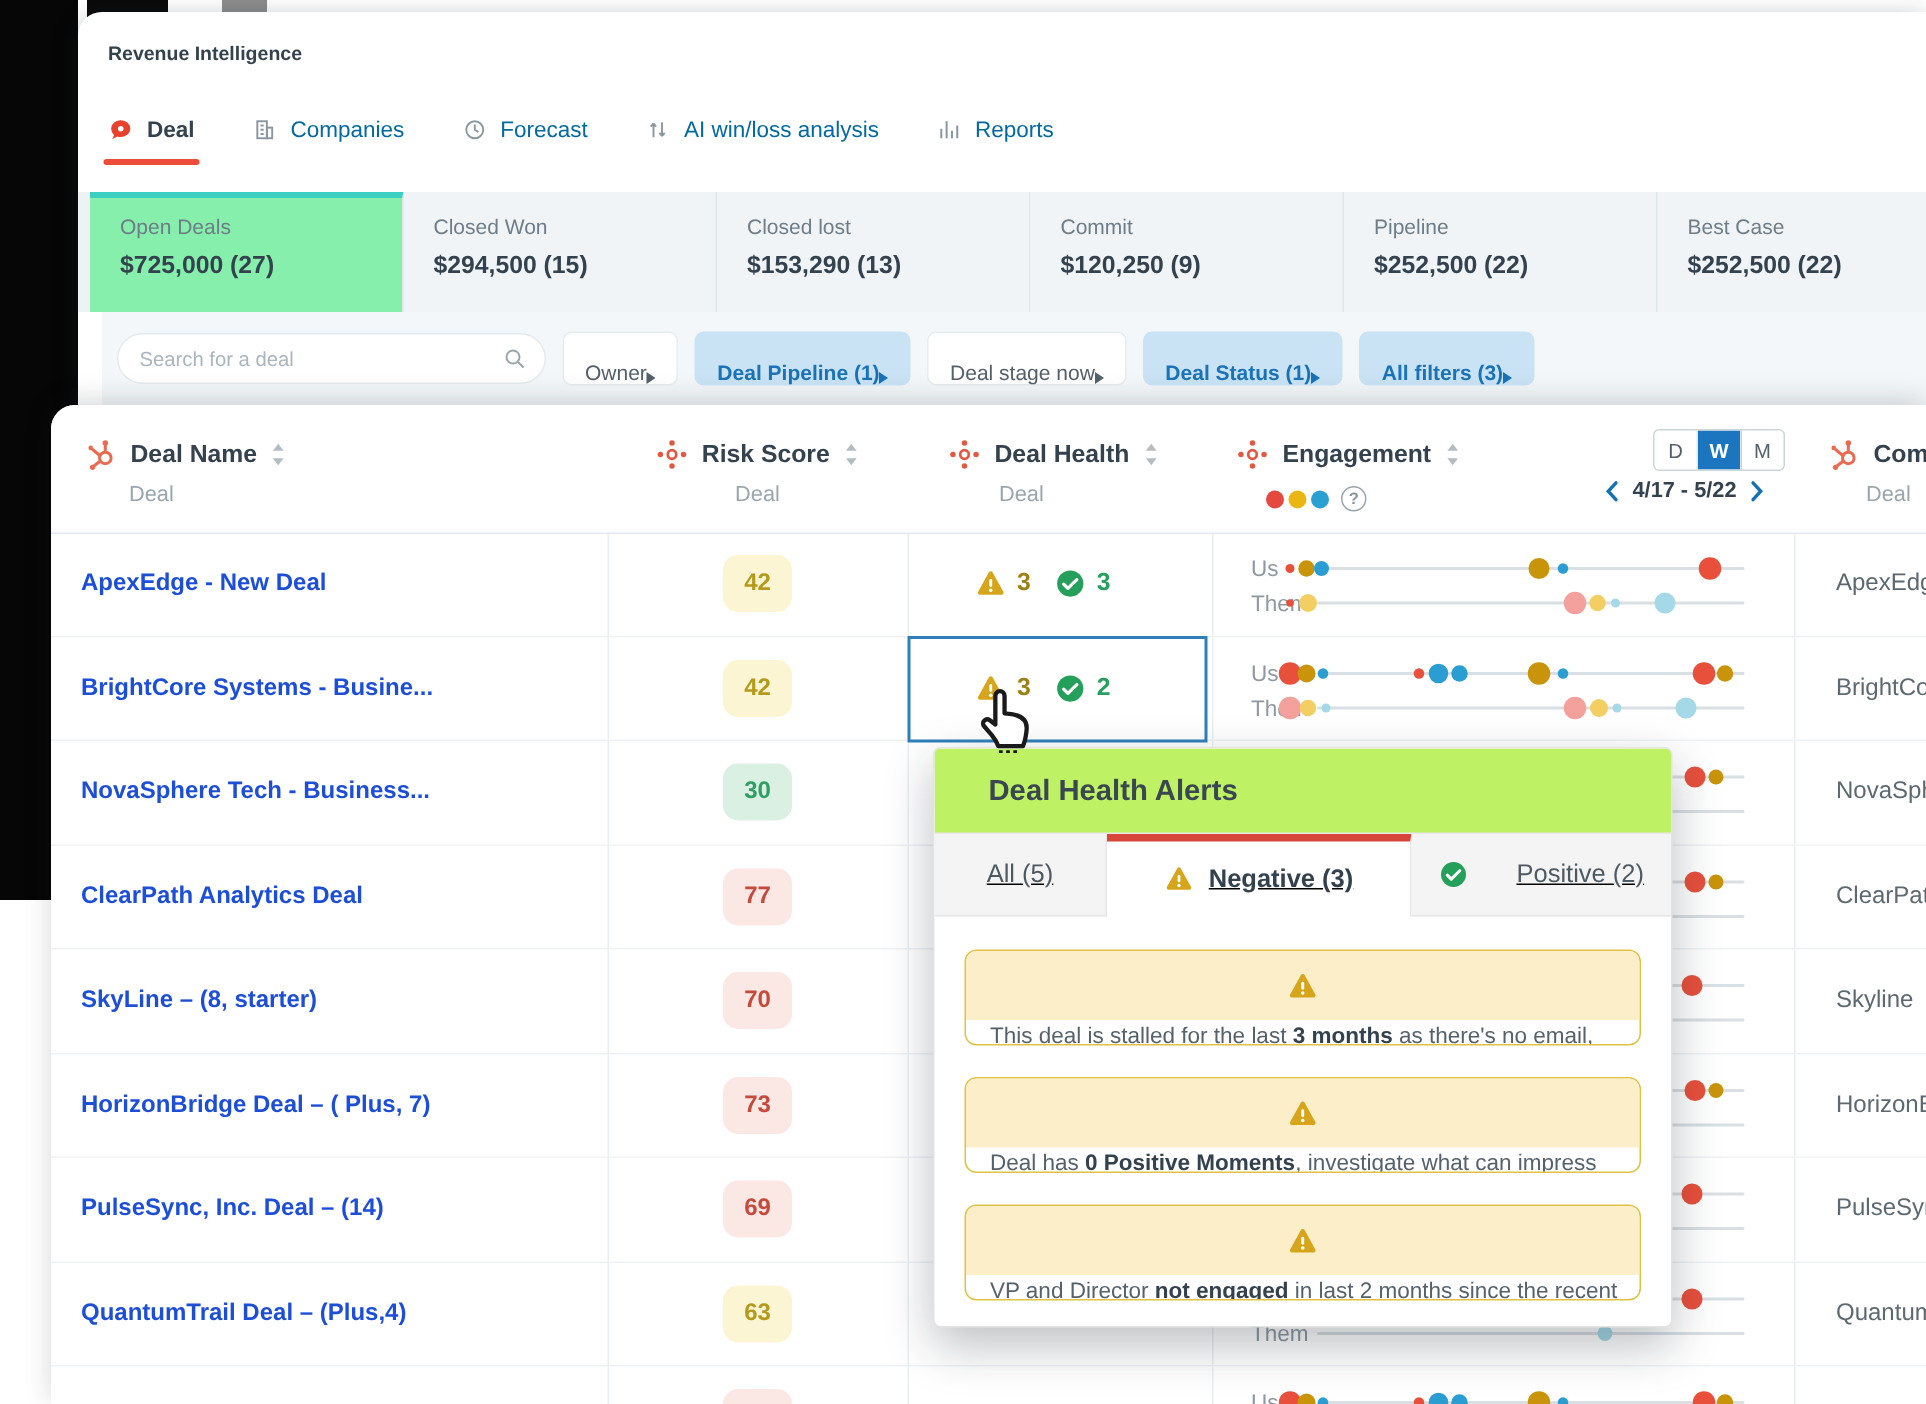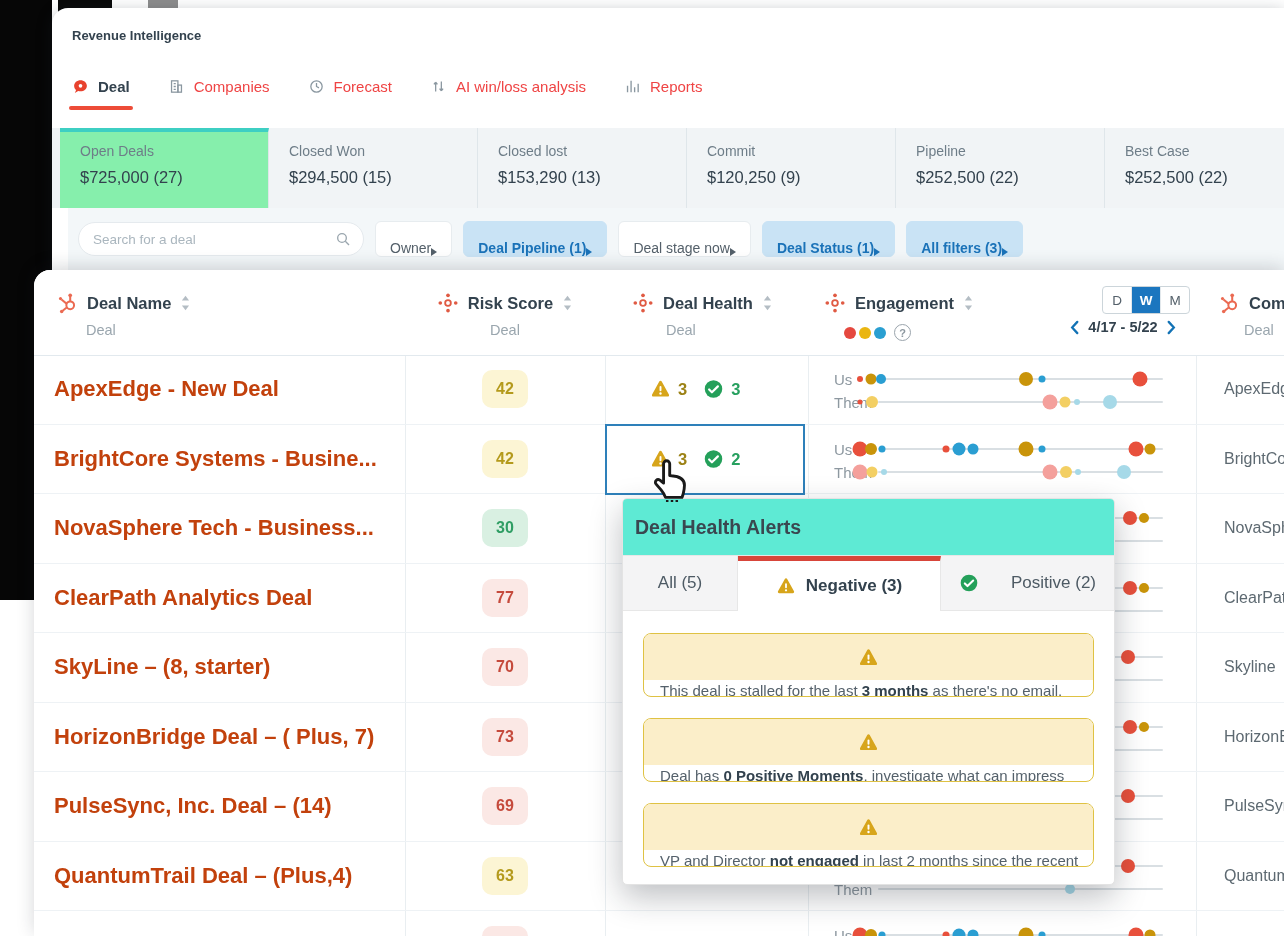--- a/index.html
+++ b/index.html
@@ -8,34 +8,34 @@
   
   .bgblack{position:absolute;left:0;top:0;width:52px;height:600px;background:#060606;}
   .notch-a{position:absolute;left:58px;top:0;width:54px;height:12px;background:#0a0a0a;}
   .notch-b{position:absolute;left:148px;top:0;width:30px;height:9px;background:#8d8d8d;}
 
   
   .header-card{position:absolute;left:52px;top:8px;right:0;height:262px;background:#fff;
     border-top-left-radius:16px;box-shadow:0 3px 16px rgba(25,35,45,.28);}
   .page-title{position:absolute;left:20px;top:20px;font-size:13px;font-weight:700;color:#33424e;}
   #nav-tabs{position:absolute;left:20px;top:70px;display:flex;gap:38px;align-items:flex-start;}
-  .tab{position:relative;display:flex;gap:9px;align-items:center;color:#ef4444;font-size:15px;
+  .tab{position:relative;display:flex;gap:9px;align-items:center;color:#0369a1;font-size:15px;
     padding-bottom:15px;cursor:pointer;white-space:nowrap;}
   .tab .ic svg{width:17px;height:17px;display:block;}
   .tab.active{color:#33424e;font-weight:700;}
   .tab-underline{position:absolute;left:-3px;right:-3px;bottom:0;height:4px;background:#ed4c38;border-radius:2px;}
   
   #summary-cards{position:absolute;left:0;right:0;top:120px;height:80px;background:#eef2f4;
     display:flex;padding-left:8px;box-sizing:border-box;}
   .scard{position:relative;width:209px;box-sizing:border-box;padding:15px 0 0 20px;
     border-right:1px solid #dfe6ea;background:#f1f4f6;}
   .scard:last-child{flex:1;border-right:none;}
   .scard.active{background:#86efac;border-top:4px solid #3ecfc3;padding-top:11px;}
   .scard-label{font-size:14px;color:#6e7d88;margin-bottom:9px;}
-  .scard-value{font-size:16.5px;font-weight:400;color:#33424e;}
+  .scard-value{font-size:16.5px;font-weight:700;color:#33424e;}
   
   .filterbar{position:absolute;left:16px;right:0;top:200px;height:62px;background:#f3f7f9;
     display:flex;align-items:center;gap:11px;padding-left:10px;box-sizing:border-box;}
   .searchbox{position:relative;width:286px;height:34px;background:#fff;border-radius:17px;
     border:1px solid #e5eaee;display:flex;align-items:center;padding:0 12px;box-sizing:border-box;flex:0 0 auto;}
   .searchbox input{border:none;outline:none;flex:1;font-size:13.5px;color:#54606a;background:transparent;
     font-family:"Liberation Sans",sans-serif;}
   .searchbox input::placeholder{color:#aab6be;}
   .searchbox .ic svg{width:16px;height:16px;display:block;}
   .pill{height:34px;display:flex;align-items:flex-end;gap:0;padding:0 14px;background:#fff;
@@ -66,22 +66,22 @@
   .seg:last-child{border-right:none;}
   .seg.active{background:#1b76bf;color:#fff;font-weight:700;}
   .datenav{position:absolute;left:1018px;top:49px;width:142px;display:flex;align-items:center;
     justify-content:center;gap:8px;font-size:14.5px;color:#33424e;font-weight:600;}
   .chev svg{width:11px;height:15px;display:block;}
   
   #rows{position:absolute;left:0;right:0;top:85px;}
   .trow{height:69.5px;position:relative;border-bottom:1px solid #eef2f5;box-sizing:border-box;}
   .sel{position:absolute;left:571px;top:-1px;bottom:-2px;width:200px;border:2px solid #2e80ba;
     background:#fff;box-sizing:border-box;}
-  .dname{position:absolute;left:20px;top:50%;transform:translateY(-50%);color:#c2410c;font-weight:700;
-    font-size:22px;text-decoration:none;white-space:nowrap;max-width:345px;overflow:hidden;cursor:pointer;text-align:center;}
+  .dname{position:absolute;left:20px;top:50%;transform:translateY(-50%);color:#1d4ed8;font-weight:700;
+    font-size:16px;text-decoration:none;white-space:nowrap;max-width:345px;overflow:hidden;cursor:pointer;text-align:center;}
   .rpill{position:absolute;left:448px;top:50%;transform:translateY(-50%);width:46px;height:38px;
     border-radius:10px;display:flex;align-items:center;justify-content:center;font-size:16px;font-weight:600;}
   .rpill.yellow{background:#fcf5d4;color:#b49a1c;}
   .rpill.green{background:#d9f0e2;color:#2f9e64;}
   .rpill.red{background:#fbe8e5;color:#c54a3c;}
   .health{position:absolute;left:616px;top:50%;transform:translateY(-50%);display:flex;
     align-items:center;font-size:16.5px;font-weight:700;cursor:pointer;}
   .health .ic svg{width:21px;height:21px;display:block;}
   .hneg{color:#9c8216;margin:0 16px 0 7px;}
   .hpos{color:#27a05f;margin-left:7px;}
@@ -92,23 +92,23 @@
   .elabel{position:absolute;left:0;top:0;font-size:15px;color:#8d98a0;}
   .etrack{position:absolute;left:44px;top:7px;width:285px;height:2px;background:#d9dfe3;border-radius:1px;}
   .edot{position:absolute;top:1px;transform:translate(-50%,-50%);border-radius:50%;}
   .company{position:absolute;left:1190px;top:50%;transform:translateY(-50%);font-size:16px;
     color:#5d6971;white-space:nowrap;overflow:hidden;width:60px;}
 
   
   .popup{position:absolute;left:622px;top:498px;width:493px;height:387px;background:#fff;
     border-radius:5px;border:1px solid #e3e3e3;box-shadow:0 12px 32px rgba(20,30,40,.28);z-index:5;
     box-sizing:border-box;overflow:hidden;}
-  .popup-header{height:56px;background:#5eead4;border-bottom:1px solid #e7e7e7;display:flex;
-    align-items:center;padding-left:12px;font-size:19.5px;font-weight:700;color:#3a4750;}
-  #popup-tabs{display:flex;height:55px;}
+  .popup-header{height:56px;background:#bef264;border-bottom:1px solid #e7e7e7;display:flex;
+    align-items:center;padding-left:36px;font-size:19.5px;font-weight:700;color:#3a4750;}
+  #popup-tabs{display:flex;height:55px;text-decoration:underline;}
   .ptab{display:flex;align-items:center;justify-content:center;gap:10px;font-size:17px;color:#4d5a64;
     background:#f4f4f5;border-right:1px solid #e7e7e7;border-bottom:1px solid #e7e7e7;cursor:pointer;
     box-sizing:border-box;}
   .ptab:nth-child(1){width:115px;}
   .ptab:nth-child(2){width:203px;}
   .ptab:nth-child(3){flex:1;border-right:none;gap:32px;}
   .ptab.active{background:#fff;border-top:5px solid #d8453a;border-bottom:none;font-weight:700;color:#33424e;}
   .ptab .ic svg{width:20px;height:20px;display:block;}
   .popup-body{padding:22px 20px 0 20px;}
   .acard{display:flex;align-items:stretch;border:1.5px solid #dfc243;border-radius:8px;

